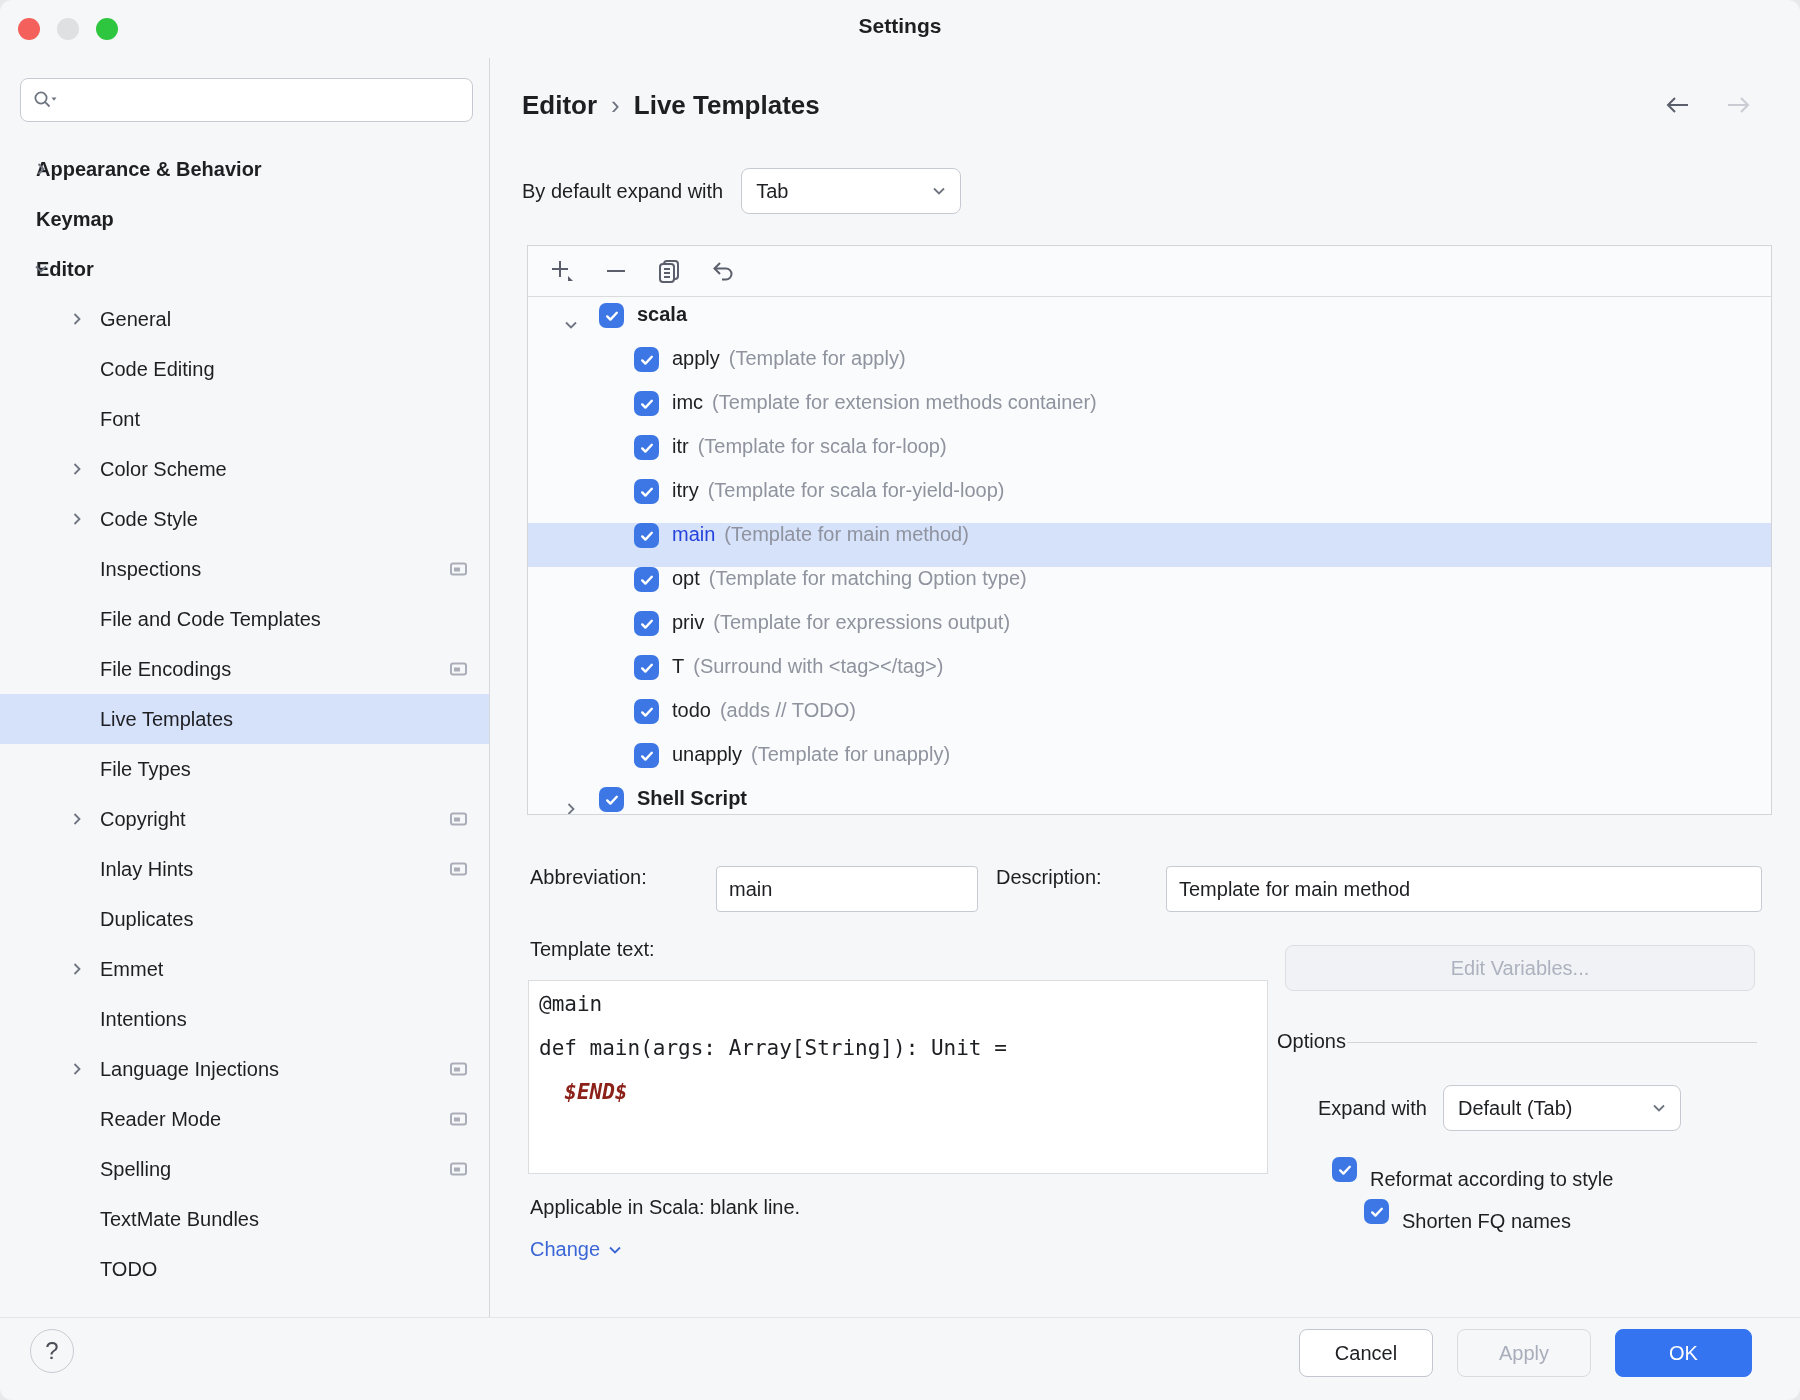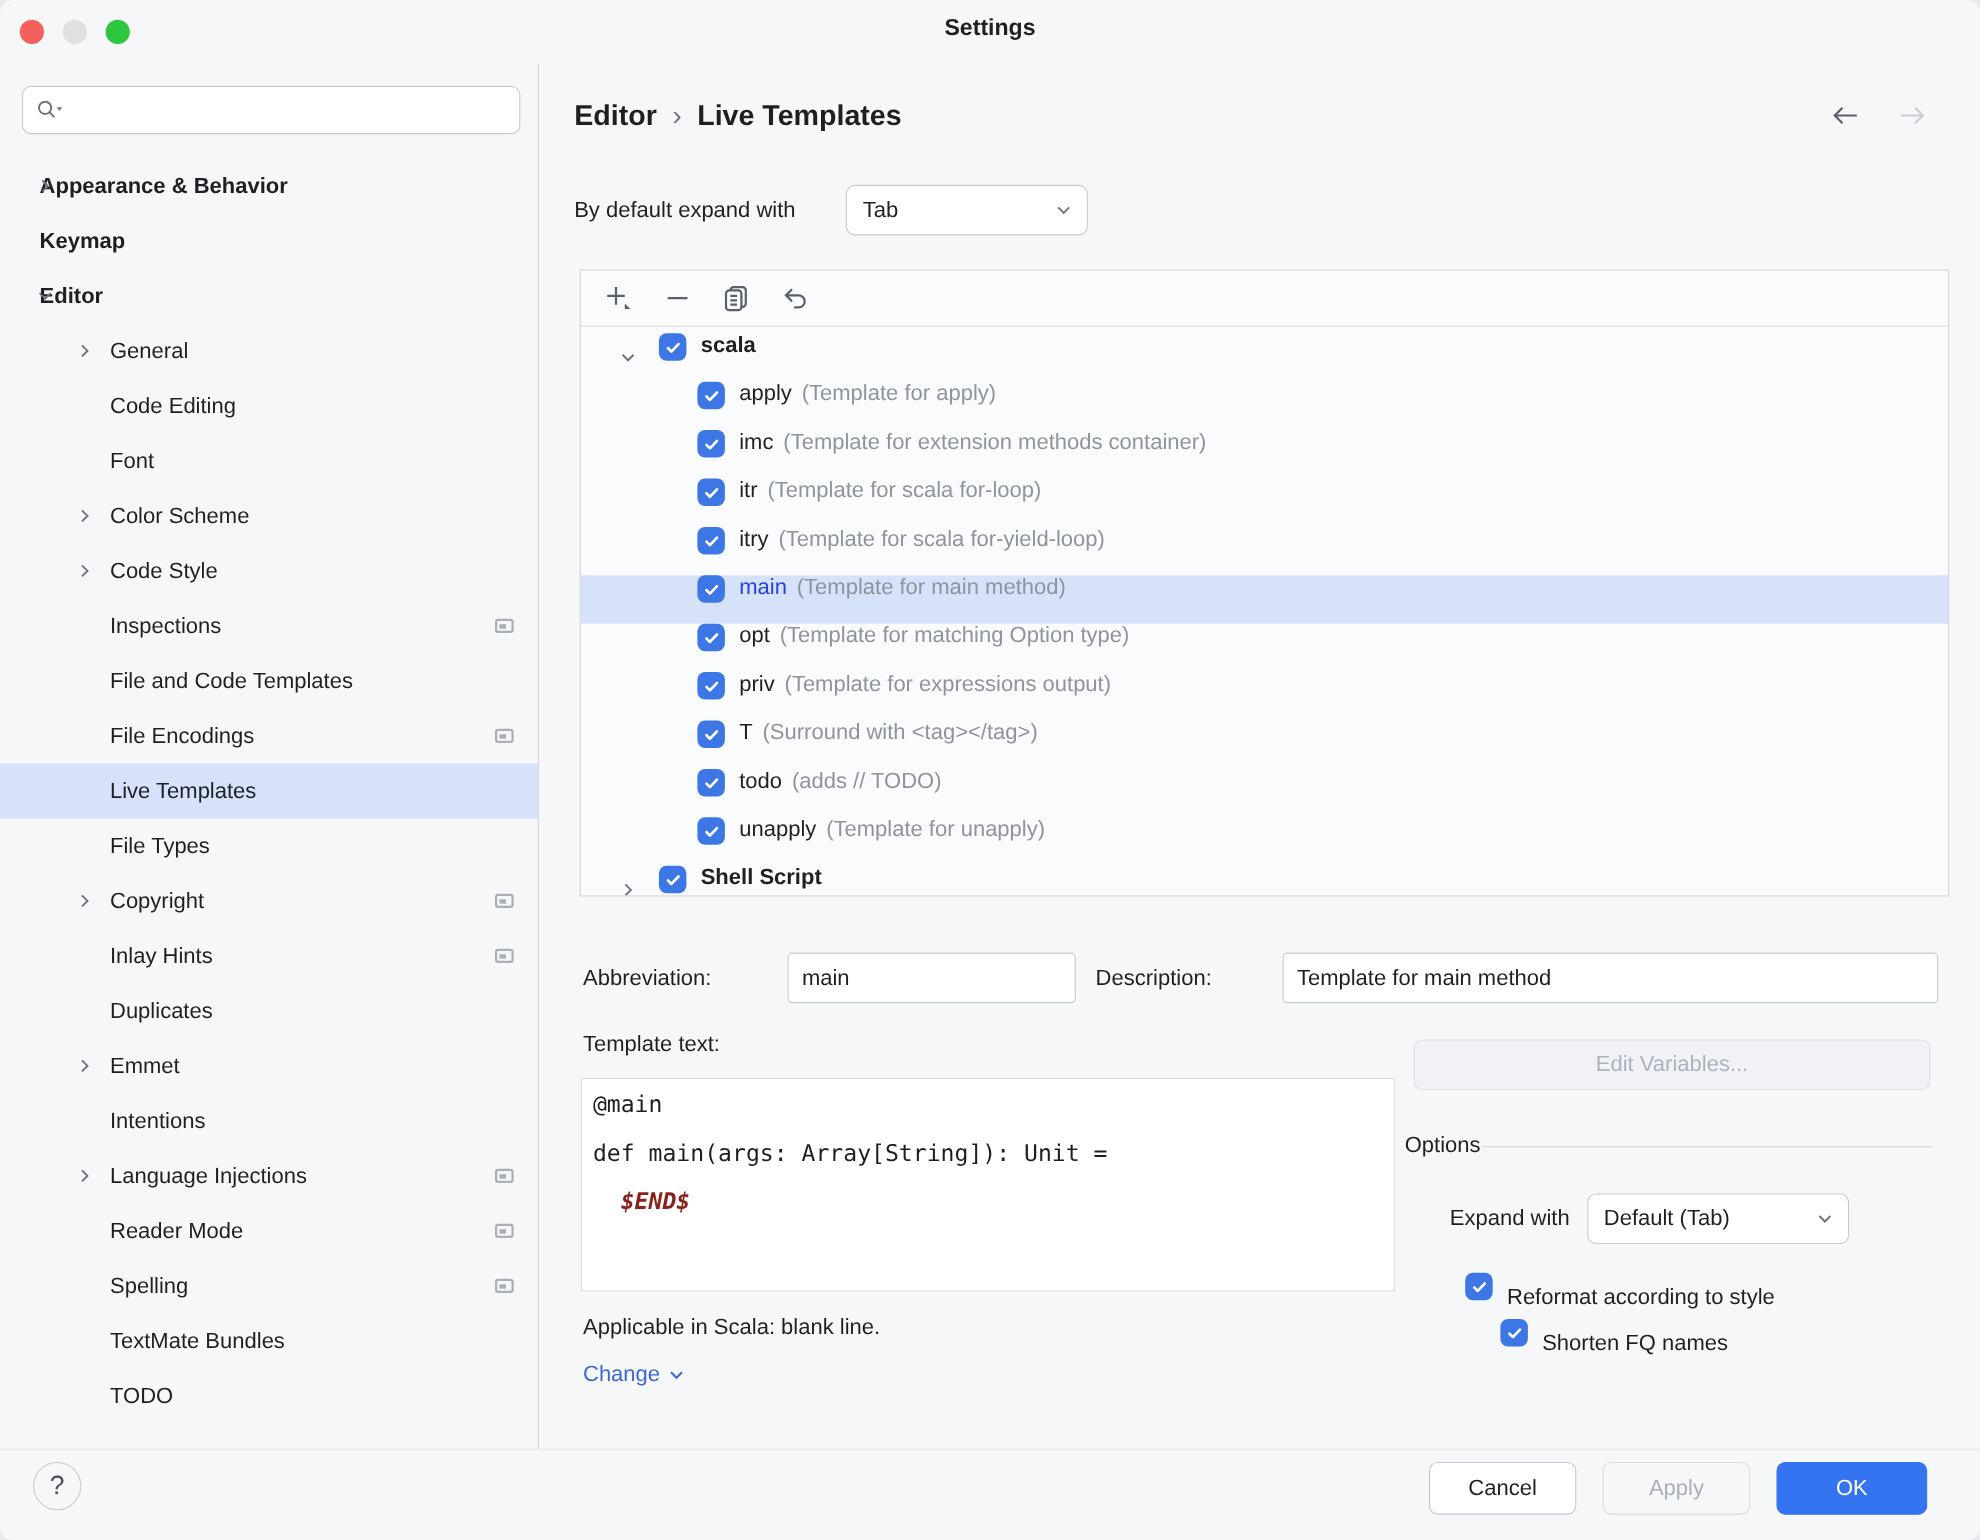--- a/index.html
+++ b/index.html
@@ -34,21 +34,21 @@
     width:17px;height:13px;border:2px solid #A9AEB8;border-radius:3px;box-sizing:border-box;}
   .screen-icon::after{content:"";position:absolute;left:2px;top:3px;width:6px;height:4px;background:#A9AEB8;}
   
   .main{position:absolute;left:490px;top:58px;right:0;bottom:82px;}
   .breadcrumb{position:absolute;left:32px;top:32px;font-size:26px;line-height:30px;}
   .breadcrumb .seg{font-weight:700;}
   .breadcrumb .sep{color:#6E7580;margin:0 14px;font-weight:400;}
   .nav-arrows{position:absolute;top:35px;right:48px;display:flex;gap:32px;line-height:0;}
   .arrow-enabled{color:#5A5F6B}
   .arrow-disabled{color:#C9CCD2}
-  .expand-row{position:absolute;left:32px;top:110px;height:46px;display:flex;align-items:center;gap:28px;}
+  .expand-row{position:absolute;left:32px;top:110px;height:46px;display:flex;align-items:center;}
   .field-label{font-size:20px;}
   .dropdown{position:relative;height:46px;background:#fff;border:1px solid #C6CAD2;border-radius:8px;
     box-sizing:border-box;display:flex;align-items:center;padding:0 14px;font-size:20px;}
   .dropdown .dd-chev{position:absolute;right:12px;top:50%;transform:translateY(-50%);color:#6E7580;line-height:0;}
   .expand-row .dropdown{margin-left:18px;width:220px;}
   
   .tree-panel{position:absolute;left:37px;top:187px;width:1245px;height:570px;
     border:1px solid #D3D5DB;background:#FAFBFC;box-sizing:border-box;overflow:hidden;}
   .tree-toolbar{height:50px;border-bottom:1px solid #D9DBDF;display:flex;align-items:center;gap:28px;
     padding-left:20px;color:#5A5F6B;}
@@ -59,21 +59,21 @@
   .tree-row .chev{position:absolute;left:33px;top:50%;transform:translateY(-50%);color:#6E7580;line-height:0;}
   .cbx{width:25px;height:25px;border-radius:7px;background:#3D77E6;flex:none;
     display:flex;align-items:center;justify-content:center;}
   .tree-row.group .cbx{margin-left:71px;}
   .tree-row.item .cbx{margin-left:106px;}
   .t-name{margin-left:13px;}
   .tree-row.group .t-name{font-weight:700;}
   .t-name.blue{color:#2443DC;}
   .t-desc{color:#8E939E;margin-left:9px;}
   
-  .abbrev-row{position:absolute;left:40px;top:808px;right:38px;height:46px;display:flex;align-items:center;}
+  .abbrev-row{position:absolute;left:40px;top:808px;right:38px;height:46px;display:flex;align-items:flex-start;}
   .lbl-abbrev{width:186px;flex:none;}
   .lbl-desc{margin-left:18px;width:170px;flex:none;}
   .text-input{height:46px;border:1px solid #C6CAD2;border-radius:4px;background:#fff;
     box-sizing:border-box;font-size:20px;font-family:inherit;padding:0 12px;outline:none;color:#1E1F22;}
   .input-abbrev{width:262px;}
   .input-desc{flex:1;}
   .tpl-label{position:absolute;left:40px;top:880px;font-size:20px;}
   .btn{border-radius:8px;font-size:20px;font-family:inherit;cursor:pointer;box-sizing:border-box;}
   .btn-editvars{position:absolute;left:795px;top:887px;width:470px;height:46px;
     background:#F1F2F5;border:1px solid #DCDEE4;color:#ADB2BF;cursor:default;}

